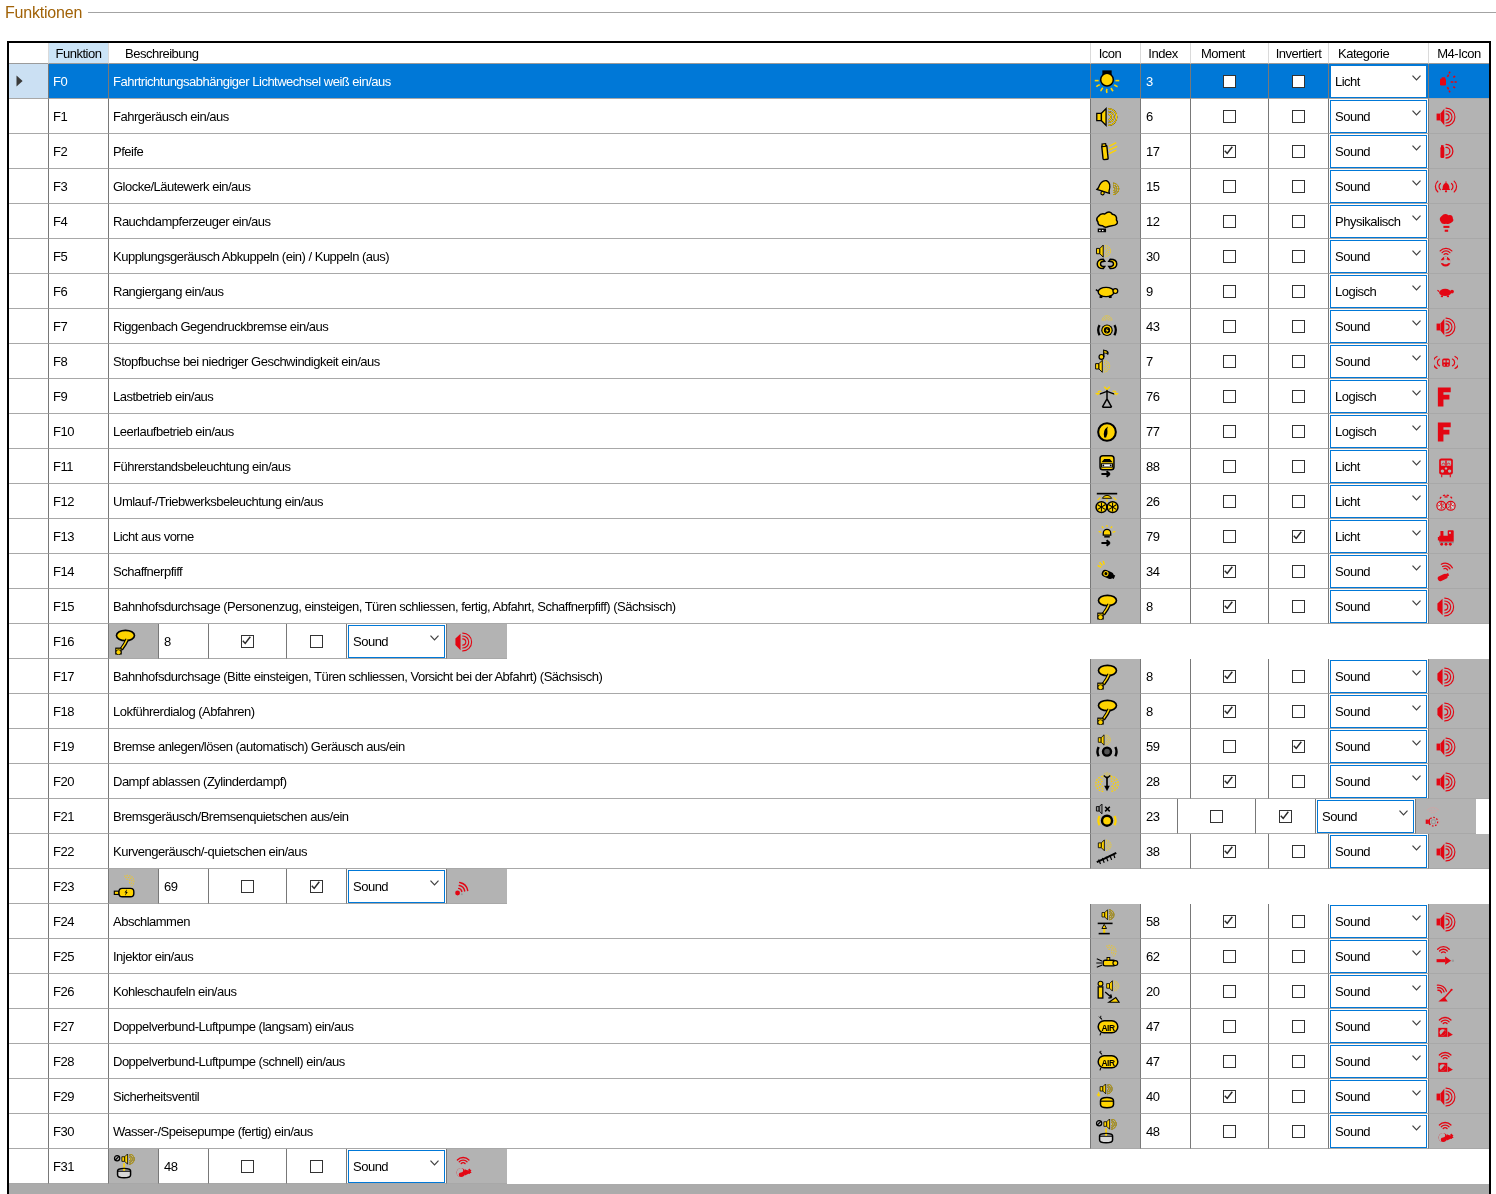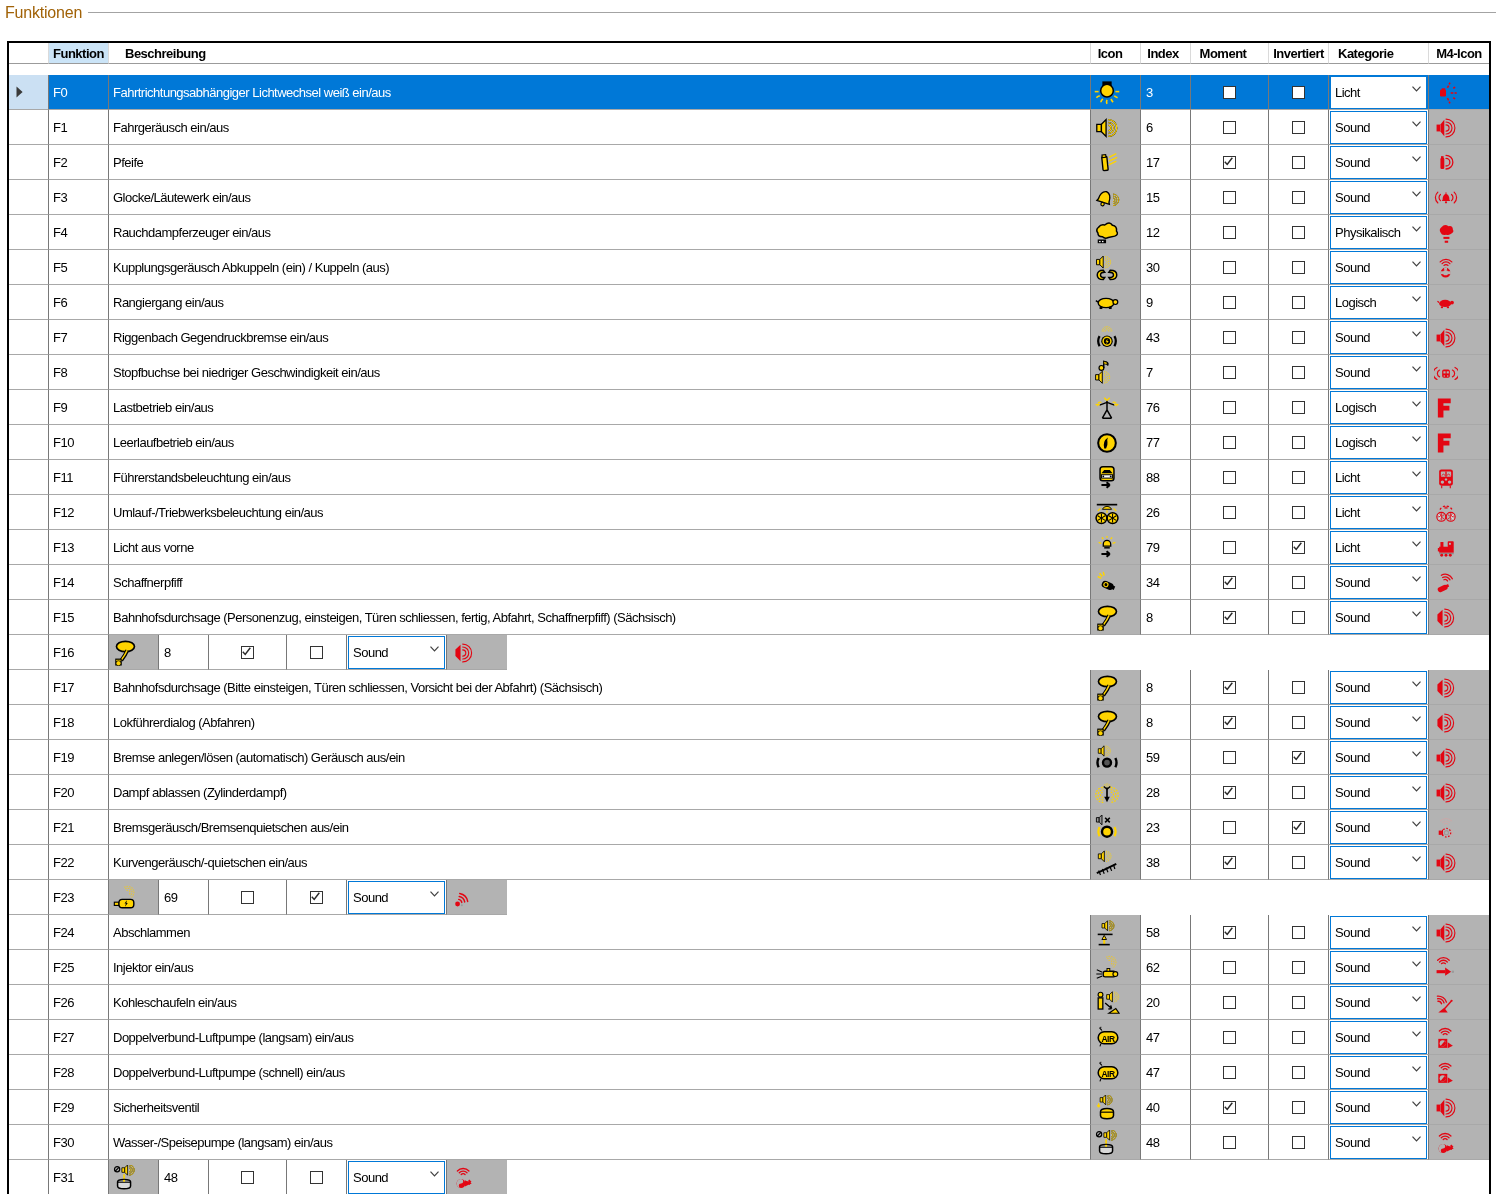--- a/index.html
+++ b/index.html
@@ -1,21 +1,21 @@
 <!DOCTYPE html>
 <html lang="de"><head><meta charset="utf-8"><title>Funktionen</title>
 <style>
 * { margin:0; padding:0; box-sizing:border-box; }
 html,body { width:1496px; height:1194px; background:#ffffff; overflow:hidden;
   font-family:"Liberation Sans", sans-serif; }
 .gbl { position:absolute; left:5px; top:4px; font-size:16px; letter-spacing:-0.2px; color:#a16207; }
 .gbline { position:absolute; left:88px; top:12px; width:1408px; height:1px; background:#a3a3a3; }
 .grid { position:absolute; left:7px; top:41px; width:1484px; height:1153px;
   border:2px solid #000; border-bottom:none; background:#ababab; }
-.hdr { display:flex; height:32px; background:#ffffff;font-weight:bold; }
+.hdr { display:flex; height:21px; background:#ffffff; }
 .hc { height:21px; border-right:1px solid #dadada; border-bottom:1px solid #9b9b9b;
   font-size:13px; letter-spacing:-0.5px; color:#000; display:flex; align-items:center; justify-content:center; }
 .hc.left { justify-content:flex-start; padding-left:16px; }
 .row { display:flex; height:35px; background:#ffffff; }
 .cell { height:35px; border-right:1px solid #787878; border-bottom:1px solid #a8a8a8;
   font-size:13px; letter-spacing:-0.5px; color:#000; display:flex; align-items:center; overflow:hidden; }
 .txt { padding-left:4px; white-space:nowrap; }
 .ctr { justify-content:center; }
 .gray { background:#b3b3b3; }
 .row.sel .cell { background:#0078d7; color:#ffffff; }
@@ -1140,21 +1140,21 @@
               <path d="M1,8 L6,8 L6,16 L1,16 Z" fill="#9a9a9a" stroke="#000000" stroke-width="1.6"></path>
               <path d="M6,8 L11,3 L11,21 L6,16 Z" fill="#9a9a9a" stroke="#000000" stroke-width="1.6"></path>
             </g>
             <path d="M12,3 L17,8 M17,3 L12,8" stroke="#000000" stroke-width="1.7"></path>
             <path d="M6,13 Q3.5,18 6,23" stroke="#ffd400" stroke-width="2.4" fill="none"></path>
             <path d="M22,13 Q24.5,18 22,23" stroke="#ffd400" stroke-width="2.4" fill="none"></path>
             <circle cx="14" cy="18" r="5.4" fill="#ffd400" stroke="#000000" stroke-width="2.6"></circle>
             <circle cx="14" cy="18" r="2.6" fill="#ffd400"></circle>
           </svg></span>
       </div>
-      <div class="cell" style="width:50px">
+      <div class="cell" style="width:37px">
         <span class="txt" style="padding-left:5px">23</span>
       </div>
       <div class="cell ctr" style="width:78px">
         <div class="cb"></div>
       </div>
       <div class="cell ctr" style="width:60px">
         <div class="cb">
           <svg width="13" height="13" viewBox="0 0 13 13" style="position:absolute;left:-1.7px;top:-1.7px">
             <path d="M2.8,6.8 L5.2,9.4 L10.3,2.8" fill="none" stroke="#2b2b2b" stroke-width="1.5"></path>
           </svg>
@@ -1611,21 +1611,21 @@
             </g>
           </svg></span>
       </div>
     </div>
     <div class="row">
       <div class="cell ind" style="width:40px"></div>
       <div class="cell" style="width:60px">
         <span class="txt">F30</span>
       </div>
       <div class="cell" style="width:982px">
-        <span class="txt">Wasser-/Speisepumpe (langsam) ein/aus</span>
+        <span class="txt">Wasser-/Speisepumpe (fertig) ein/aus</span>
       </div>
       <div class="cell gray" style="width:50px">
         <span class="icon"><svg width="26" height="26" viewBox="0 0 28 28">
             <circle cx="5.5" cy="4.5" r="2.8" fill="none" stroke="#000000" stroke-width="1.3"></circle>
             <path d="M3.5,6.5 L7.5,2.5" stroke="#000000" stroke-width="1.3"></path>
             <g transform="translate(10,-2) scale(0.62)">
               <path d="M1,8 L6,8 L6,16 L1,16 Z" fill="#ffd400" stroke="#000000" stroke-width="1.4"></path>
               <path d="M6,8 L11,3 L11,21 L6,16 Z" fill="#ffd400" stroke="#000000" stroke-width="1.4"></path>
               <g transform="translate(13.5,12) rotate(0) scale(0.9)">
                 <path d="M0,-3.2 A3.2,3.2 0 0 1 0,3.2" fill="none" stroke="#000000" stroke-width="1.6"></path>

